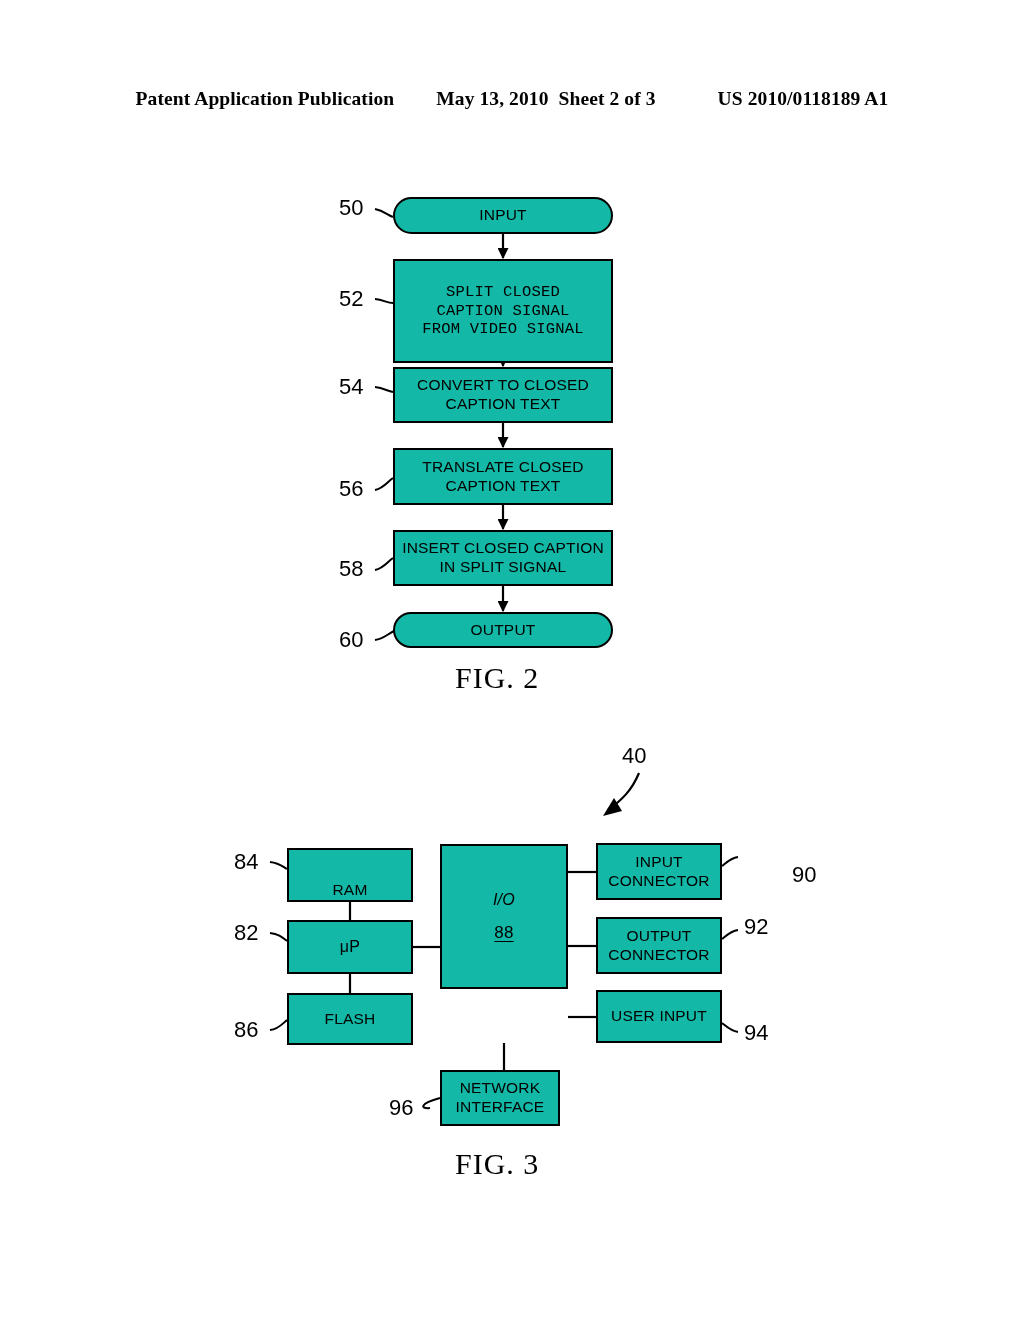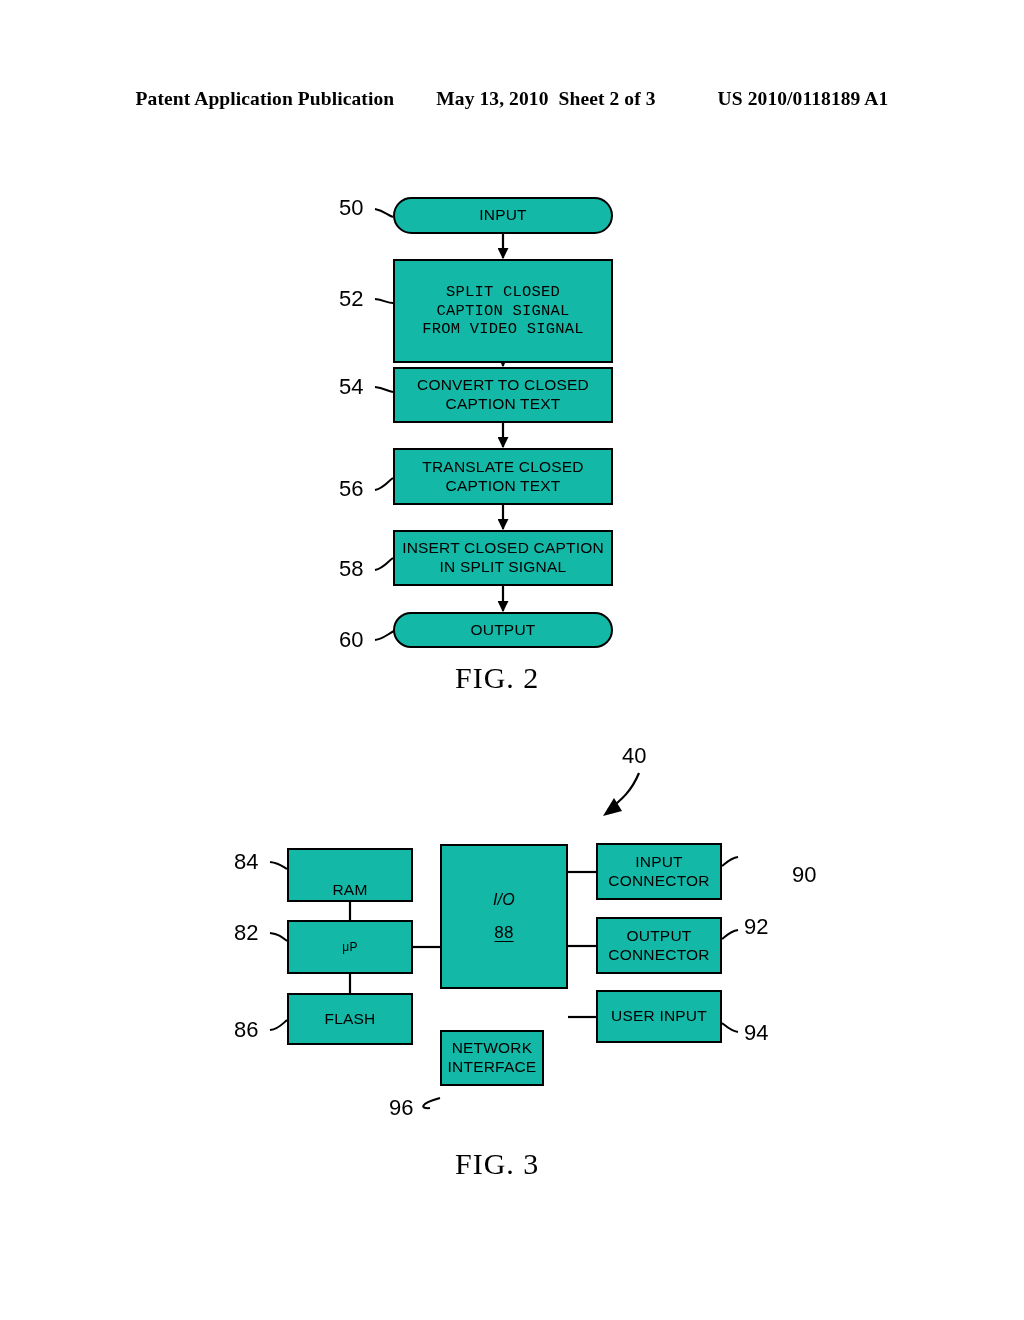--- a/index.html
+++ b/index.html
@@ -91,21 +91,21 @@
     font-style: italic;
     font-size: 16px;
     margin-bottom: 14px;
     letter-spacing: 0.3px;
   }
   .io-num {
     font-size: 17px;
     text-decoration: underline;
     text-underline-offset: 3px;
   }
-  .mu-p { font-size: 12px; }
+  .mu-p { font-size: 16px; }
 </style>
 </head>
 <body>
 
 <div id="page-header">
   <span class="hdr-left">Patent Application Publication</span>
   <span class="hdr-mid"><span>May 13, 2010</span><span>Sheet 2 of 3</span></span>
   <span class="hdr-right">US 2010/0118189 A1</span>
 </div>
 
@@ -225,19 +225,19 @@
   <span class="ln">OUTPUT</span>
   <span class="ln">CONNECTOR</span>
 </div>
 <div class="ref-num" style="left:744px; top:916px;">92</div>
 
 <div class="fig-box" style="left:596px; top:990px; width:126px; height:53px;">
   <span class="ln">USER INPUT</span>
 </div>
 <div class="ref-num" style="left:744px; top:1022px;">94</div>
 
-<div class="fig-box" style="left:440px; top:1030px; width:104px; height:56px;">
+<div class="fig-box" style="left:440px; top:1070px; width:120px; height:56px;">
   <span class="ln">NETWORK</span>
   <span class="ln">INTERFACE</span>
 </div>
 <div class="ref-num" style="left:389px; top:1097px;">96</div>
 
 <div class="fig-caption" style="left:455px; top:1147px;">FIG. 3</div>
 
 </body></html>

